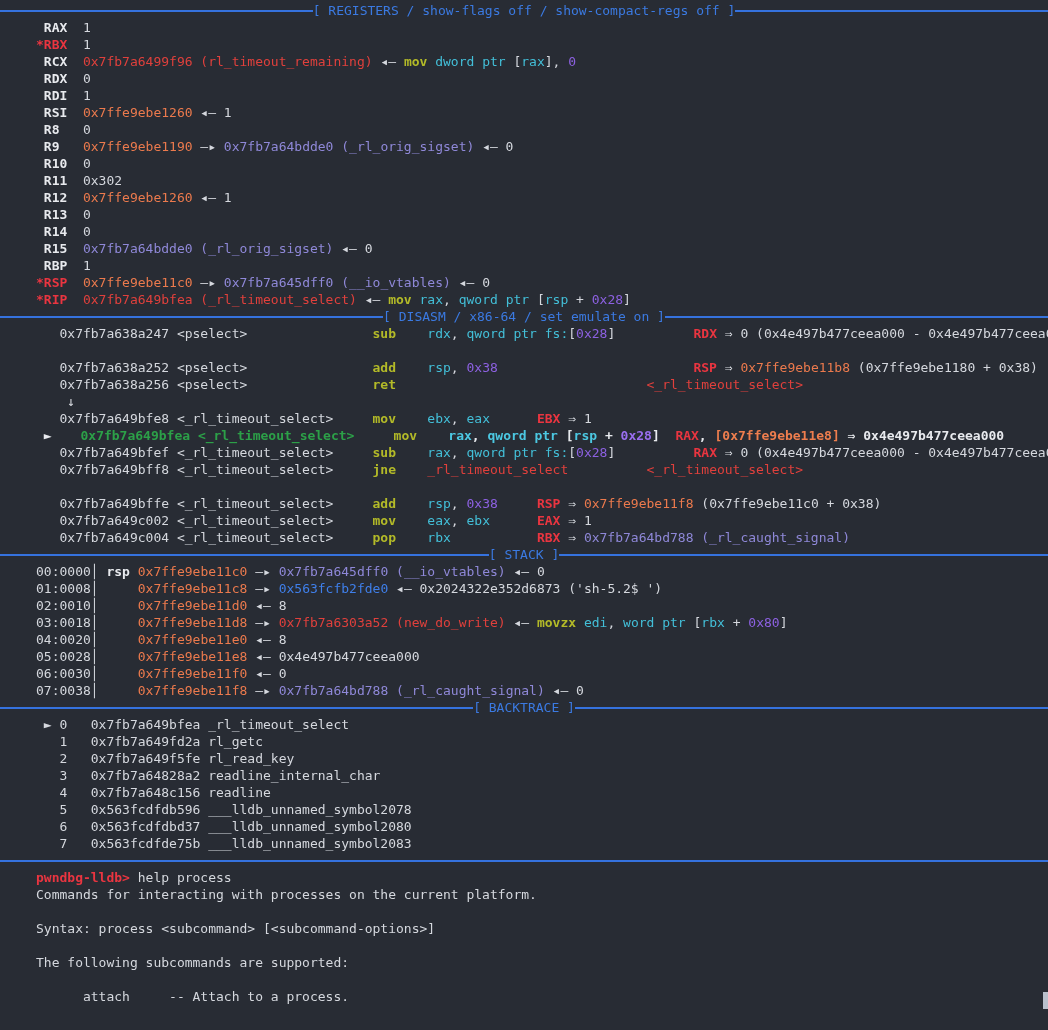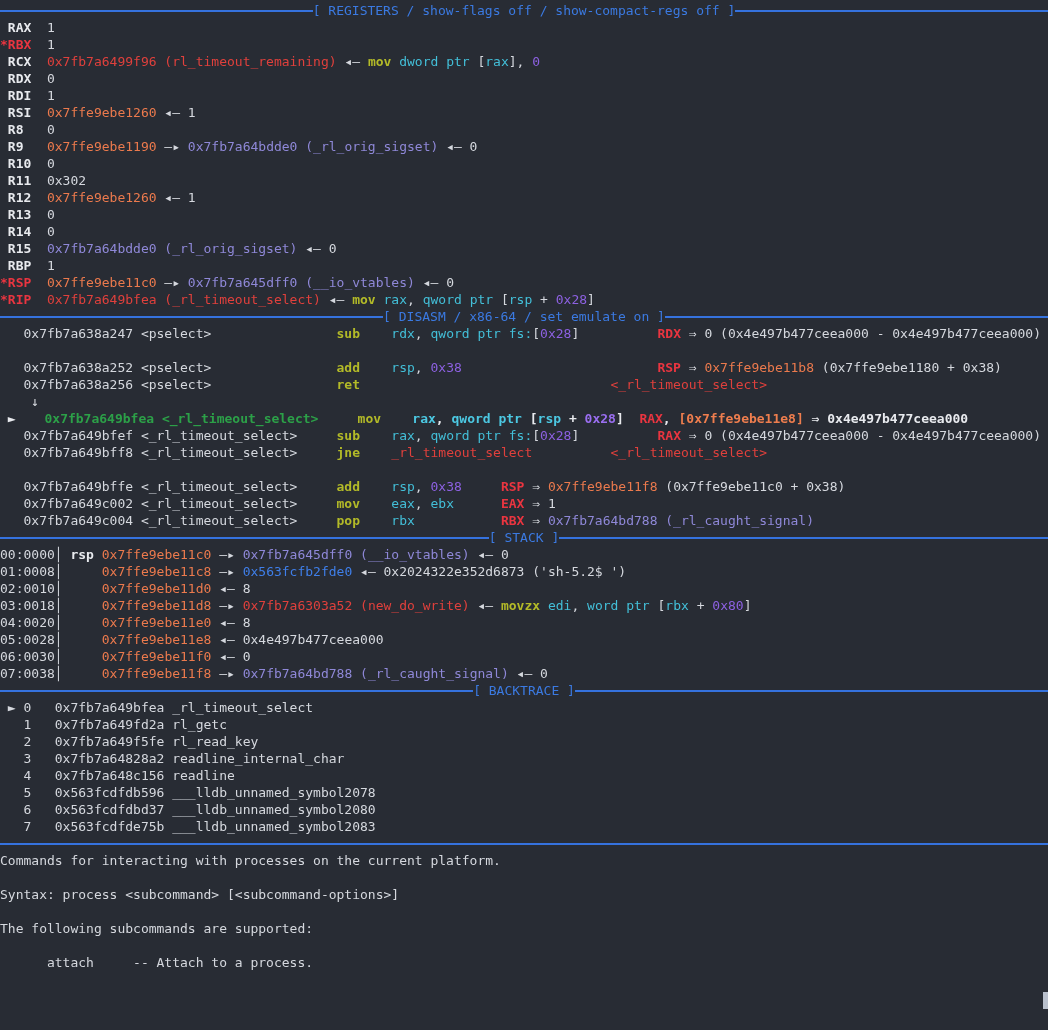--- a/index.html
+++ b/index.html
@@ -6,21 +6,21 @@
   .terminal{
     position:relative;
     width:1048px;height:1030px;
     background:#282c34;
     font-family:"DejaVu Sans Mono","Liberation Mono",monospace;
     font-size:13px;line-height:17px;
     overflow:hidden;
     padding-top:2px;
     box-sizing:border-box;
   }
-  .line{height:17px;white-space:pre;}
+  .line{height:17px;white-space:pre;padding-left:36px;}
   .hdr{display:flex;align-items:center;height:17px;color:#3b7ae2;justify-content:flex-end;}
   .hdr .rule{flex:1 1 auto;border-top:2px solid #3572de;height:0;}
   .hdr .hdr-text{flex:0 0 auto;white-space:pre;}
   .sepline{display:flex;align-items:center;height:17px;}
   .sepline .rule{flex:1 1 auto;border-top:2px solid #3572de;height:0;}
   .s-w {color:#d5d8de;}
   .s-wb{color:#e8eaee;font-weight:700;}
   .s-r {color:#e0403c;}
   .s-rb{color:#ea3540;font-weight:700;}
   .s-o {color:#ec7a4d;}
@@ -70,20 +70,21 @@
       <div class="hdr">
         <div class="rule"></div>
         <span class="hdr-text">[ DISASM / x86-64 / set emulate on ]</span>
         <div class="rule"></div>
       </div>
       <div class="line"><span class="s-w">   0x7fb7a638a247 &lt;pselect&gt;                </span><span class="s-y">sub</span><span class="s-w">    </span><span class="s-c">rdx</span><span class="s-w">, </span><span class="s-c">qword ptr fs:</span><span class="s-w">[</span><span class="s-p">0x28</span><span class="s-w">]</span><span class="s-w">          </span><span class="s-rb">RDX</span><span class="s-w"> ⇒ 0 (0x4e497b477ceea000 - 0x4e497b477ceea000)</span></div>
       <div class="line"></div>
       <div class="line"><span class="s-w">   0x7fb7a638a252 &lt;pselect&gt;                </span><span class="s-y">add</span><span class="s-w">    </span><span class="s-c">rsp</span><span class="s-w">, </span><span class="s-p">0x38</span><span class="s-w">                         </span><span class="s-rb">RSP</span><span class="s-w"> ⇒ </span><span class="s-o">0x7ffe9ebe11b8</span><span class="s-w"> (0x7ffe9ebe1180 + 0x38)</span></div>
       <div class="line"><span class="s-w">   0x7fb7a638a256 &lt;pselect&gt;                </span><span class="s-y">ret</span><span class="s-w">                                </span><span class="s-r">&lt;_rl_timeout_select&gt;</span></div>
       <div class="line"><span class="s-w">    ↓</span></div>
+      <div class="line"><span class="s-w">   0x7fb7a649bfe8 &lt;_rl_timeout_select&gt;     </span><span class="s-y">mov</span><span class="s-w">    </span><span class="s-c">ebx</span><span class="s-w">, </span><span class="s-c">eax</span><span class="s-w">      </span><span class="s-rb">EBX</span><span class="s-w"> ⇒ 1</span></div>
       <div class="line"><span class="s-w"> </span><span class="s-wb">►</span><span class="s-w"> </span><span class="s-g">0x7fb7a649bfea &lt;_rl_timeout_select&gt;</span><span class="s-w">     </span><span class="s-y">mov</span><span class="s-w">    </span><span class="s-cb">rax</span><span class="s-wb">, </span><span class="s-cb">qword ptr </span><span class="s-wb">[</span><span class="s-cb">rsp</span><span class="s-wb"> + </span><span class="s-pb">0x28</span><span class="s-wb">]</span><span class="s-w">  </span><span class="s-rb">RAX</span><span class="s-wb">, </span><span class="s-ob">[0x7ffe9ebe11e8]</span><span class="s-wb"> ⇒ 0x4e497b477ceea000</span></div>
       <div class="line"><span class="s-w">   0x7fb7a649bfef &lt;_rl_timeout_select&gt;     </span><span class="s-y">sub</span><span class="s-w">    </span><span class="s-c">rax</span><span class="s-w">, </span><span class="s-c">qword ptr fs:</span><span class="s-w">[</span><span class="s-p">0x28</span><span class="s-w">]</span><span class="s-w">          </span><span class="s-rb">RAX</span><span class="s-w"> ⇒ 0 (0x4e497b477ceea000 - 0x4e497b477ceea000)</span></div>
       <div class="line"><span class="s-w">   0x7fb7a649bff8 &lt;_rl_timeout_select&gt;     </span><span class="s-y">jne</span><span class="s-w">    </span><span class="s-r">_rl_timeout_select</span><span class="s-w">          </span><span class="s-r">&lt;_rl_timeout_select&gt;</span></div>
       <div class="line"></div>
       <div class="line"><span class="s-w">   0x7fb7a649bffe &lt;_rl_timeout_select&gt;     </span><span class="s-y">add</span><span class="s-w">    </span><span class="s-c">rsp</span><span class="s-w">, </span><span class="s-p">0x38</span><span class="s-w">     </span><span class="s-rb">RSP</span><span class="s-w"> ⇒ </span><span class="s-o">0x7ffe9ebe11f8</span><span class="s-w"> (0x7ffe9ebe11c0 + 0x38)</span></div>
       <div class="line"><span class="s-w">   0x7fb7a649c002 &lt;_rl_timeout_select&gt;     </span><span class="s-y">mov</span><span class="s-w">    </span><span class="s-c">eax</span><span class="s-w">, </span><span class="s-c">ebx</span><span class="s-w">      </span><span class="s-rb">EAX</span><span class="s-w"> ⇒ 1</span></div>
       <div class="line"><span class="s-w">   0x7fb7a649c004 &lt;_rl_timeout_select&gt;     </span><span class="s-y">pop</span><span class="s-w">    </span><span class="s-c">rbx</span><span class="s-w">           </span><span class="s-rb">RBX</span><span class="s-w"> ⇒ </span><span class="s-v">0x7fb7a64bd788 (_rl_caught_signal)</span></div>
     </div>
   <div id="stack-section">
       <div class="hdr">
@@ -112,20 +113,21 @@
       <div class="line"><span class="s-w">   3   0x7fb7a64828a2 readline_internal_char</span></div>
       <div class="line"><span class="s-w">   4   0x7fb7a648c156 readline</span></div>
       <div class="line"><span class="s-w">   5   0x563fcdfdb596 ___lldb_unnamed_symbol2078</span></div>
       <div class="line"><span class="s-w">   6   0x563fcdfdbd37 ___lldb_unnamed_symbol2080</span></div>
       <div class="line"><span class="s-w">   7   0x563fcdfde75b ___lldb_unnamed_symbol2083</span></div>
     </div>
   <div id="console-section">
       <div class="sepline">
         <div class="rule"></div>
       </div>
+      <div class="line"><span class="s-rb">pwndbg-lldb&gt;</span><span class="s-w"> help process</span></div>
       <div class="line"><span class="s-w">Commands for interacting with processes on the current platform.</span></div>
       <div class="line"></div>
       <div class="line"><span class="s-w">Syntax: process &lt;subcommand&gt; [&lt;subcommand-options&gt;]</span></div>
       <div class="line"></div>
       <div class="line"><span class="s-w">The following subcommands are supported:</span></div>
       <div class="line"></div>
       <div class="line"><span class="s-w">      attach     -- Attach to a process.</span></div>
     </div>
   <div class="scroll-thumb" style="top: 992px; height: 17px;"></div>
 </div>

